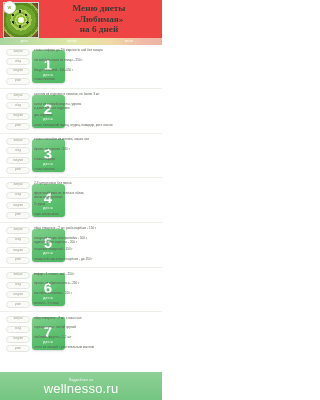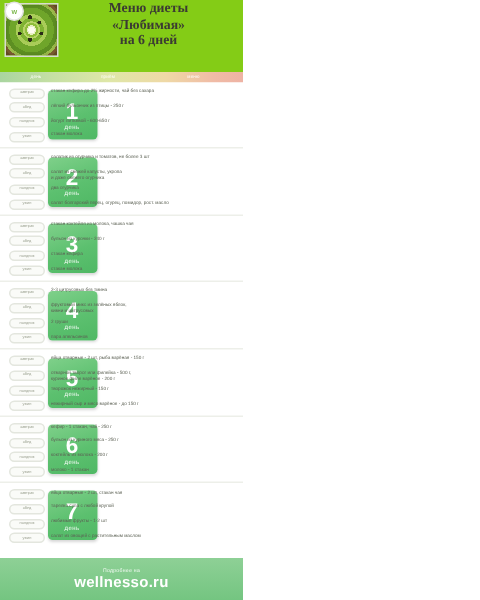--- a/index.html
+++ b/index.html
@@ -5,21 +5,21 @@
   html,body{margin:0;padding:0;}
   body{
     width:162px;height:400px;overflow:hidden;
     background:#ffffff;
     font-family:"Liberation Sans", sans-serif;
     -webkit-font-smoothing:antialiased;
   }
   .page{width:162px;height:400px;position:relative;display:flex;flex-direction:column;background:#fff;}
 
   
-  .header{height:48px;background:#84cc16;display:flex;align-items:flex-start;flex:0 0 auto;position:relative;}
+  .header{height:38px;background:#ef4444;display:flex;align-items:center;flex:0 0 auto;position:relative;}
   .kiwi-wrap{width:40px;height:38px;position:relative;flex:0 0 auto;overflow:hidden;}
   .kiwi-img{
     position:absolute;left:3px;top:2px;width:34px;height:34px;
     background:
       radial-gradient(circle at 50% 50%, #fdfbf0 0 9%, #e9f0c4 9% 13%, #8fbd3a 13% 19%, #b9d46a 19% 24%, #7fb232 24% 34%, #a9cc58 34% 44%, #6fa52a 44% 62%, #5d8f22 62% 74%, #9ab84a 74% 82%, #7a5c2e 82% 90%, #6b4f26 90% 100%);
     border:1px solid #d8dcd0;
     box-shadow:inset 0 0 3px rgba(0,0,0,.18);
   }
   .kiwi-seeds{
     position:absolute;left:3px;top:2px;width:34px;height:34px;
@@ -80,21 +80,21 @@
   .desc{flex:1 1 auto;font-size:3.1px;line-height:4.2px;color:#5c6154;padding-right:2px;}
   .desc .l{display:block;}
 
   
   .footer{
     height:28px;flex:0 0 auto;
     background:linear-gradient(to bottom,#8ed096 0%,#74c581 100%);
     display:flex;flex-direction:column;align-items:center;justify-content:center;color:#fff;
   }
   .footer .small{font-size:3.4px;line-height:5px;opacity:.9;letter-spacing:.2px;}
-  .footer .site{font-size:10px;line-height:11px;font-weight:bold;letter-spacing:.2px;}
+  .footer .site{font-size:13px;line-height:11px;font-weight:normal;letter-spacing:.2px;}
 </style>
 </head>
 <body>
 
 <div class="page">
 
   <div class="header">
     <div class="kiwi-wrap">
       <div class="kiwi-img"></div>
       <div class="kiwi-seeds"></div>

